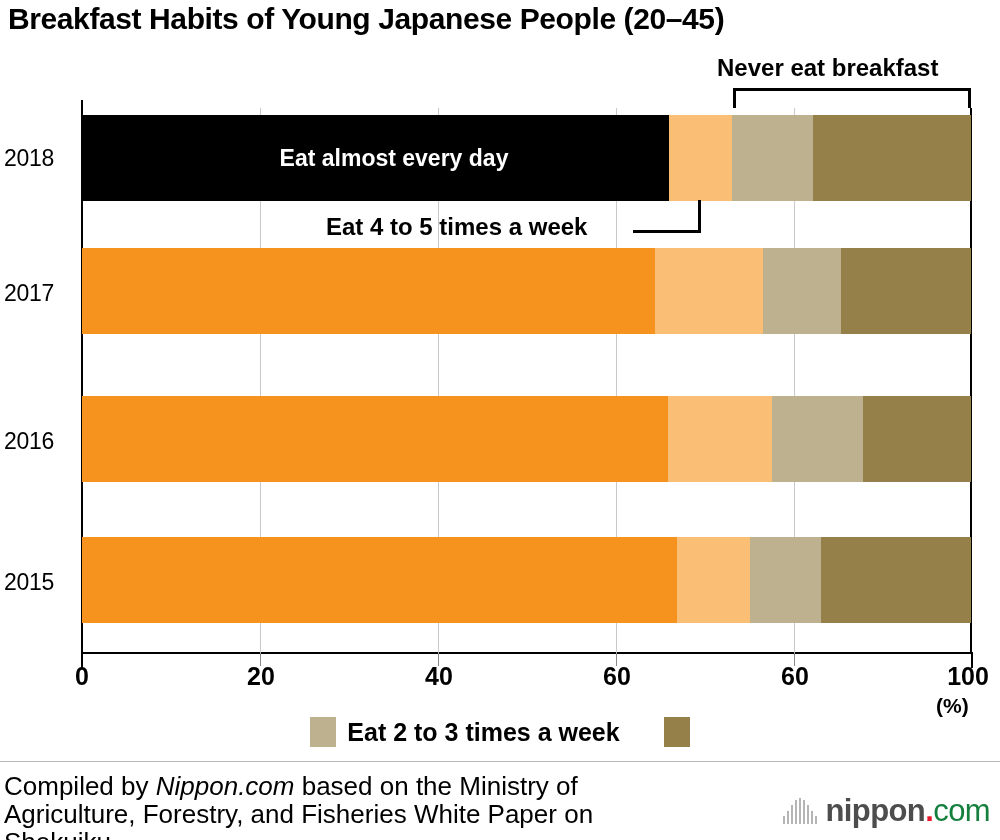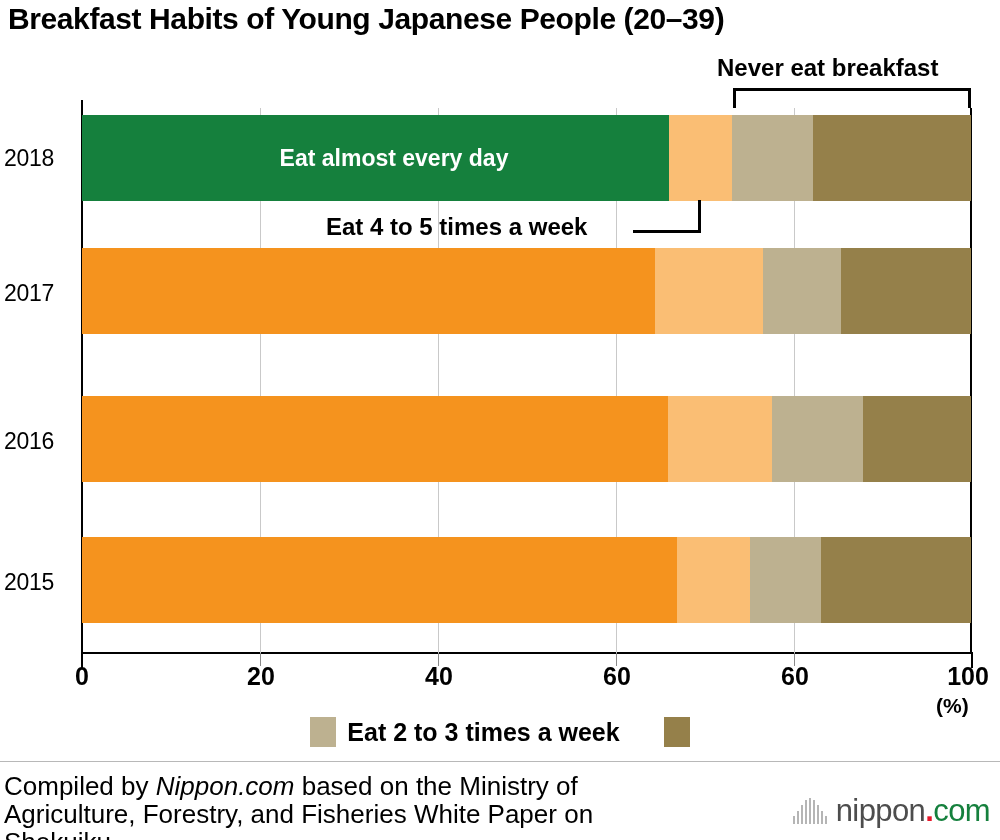--- a/index.html
+++ b/index.html
@@ -234,45 +234,45 @@
   #logo-mark i {
     display: block;
     width: 2px;
     background: #b5b5b5;
   }
   #logo-word {
     font-size: 31px;
     letter-spacing: -0.6px;
     line-height: 1;
   }
-  .logo-nippon { color: #4d4d4d; font-weight: normal; }
+  .logo-nippon { color: #4d4d4d; font-weight: bold; }
   .logo-dot { color: #e8172a; font-weight: bold; }
   .logo-com { color: #15803d; font-weight: normal; }
 </style>
 </head>
 <body>
 
-<div id="chart-title">Breakfast Habits of Young Japanese People (20–39)</div>
+<div id="chart-title">Breakfast Habits of Young Japanese People (20–45)</div>
 
 <div id="never-label">Never eat breakfast</div>
 <div id="never-bracket"></div>
 
 <div id="axis-line-y"></div>
 <div id="axis-line-x"></div>
 
 <div id="plot">
 
   <div class="gridline" style="left:178px"></div>
   <div class="gridline" style="left:356px"></div>
   <div class="gridline" style="left:534px"></div>
   <div class="gridline" style="left:712px"></div>
   <div class="gridline" style="left:888px;background:#000;width:2px"></div>
 
   <div class="bar-row" style="top:7px">
-    <div class="seg" style="left:0px;width:624px;background:#15803d">
+    <div class="seg" style="left:0px;width:624px;background:#000000">
       <span class="seg-label">Eat almost every day</span>
     </div>
     <div class="seg" style="left:587px;width:63px;background:#FABE74"></div>
     <div class="seg" style="left:650px;width:81px;background:#BDB190"></div>
     <div class="seg" style="left:731px;width:158px;background:#95804A"></div>
   </div>
 
   <div class="bar-row" style="top:140px">
     <div class="seg" style="left:0px;width:573px;background:#F5931E"></div>
     <div class="seg" style="left:573px;width:108px;background:#FABE74"></div>

